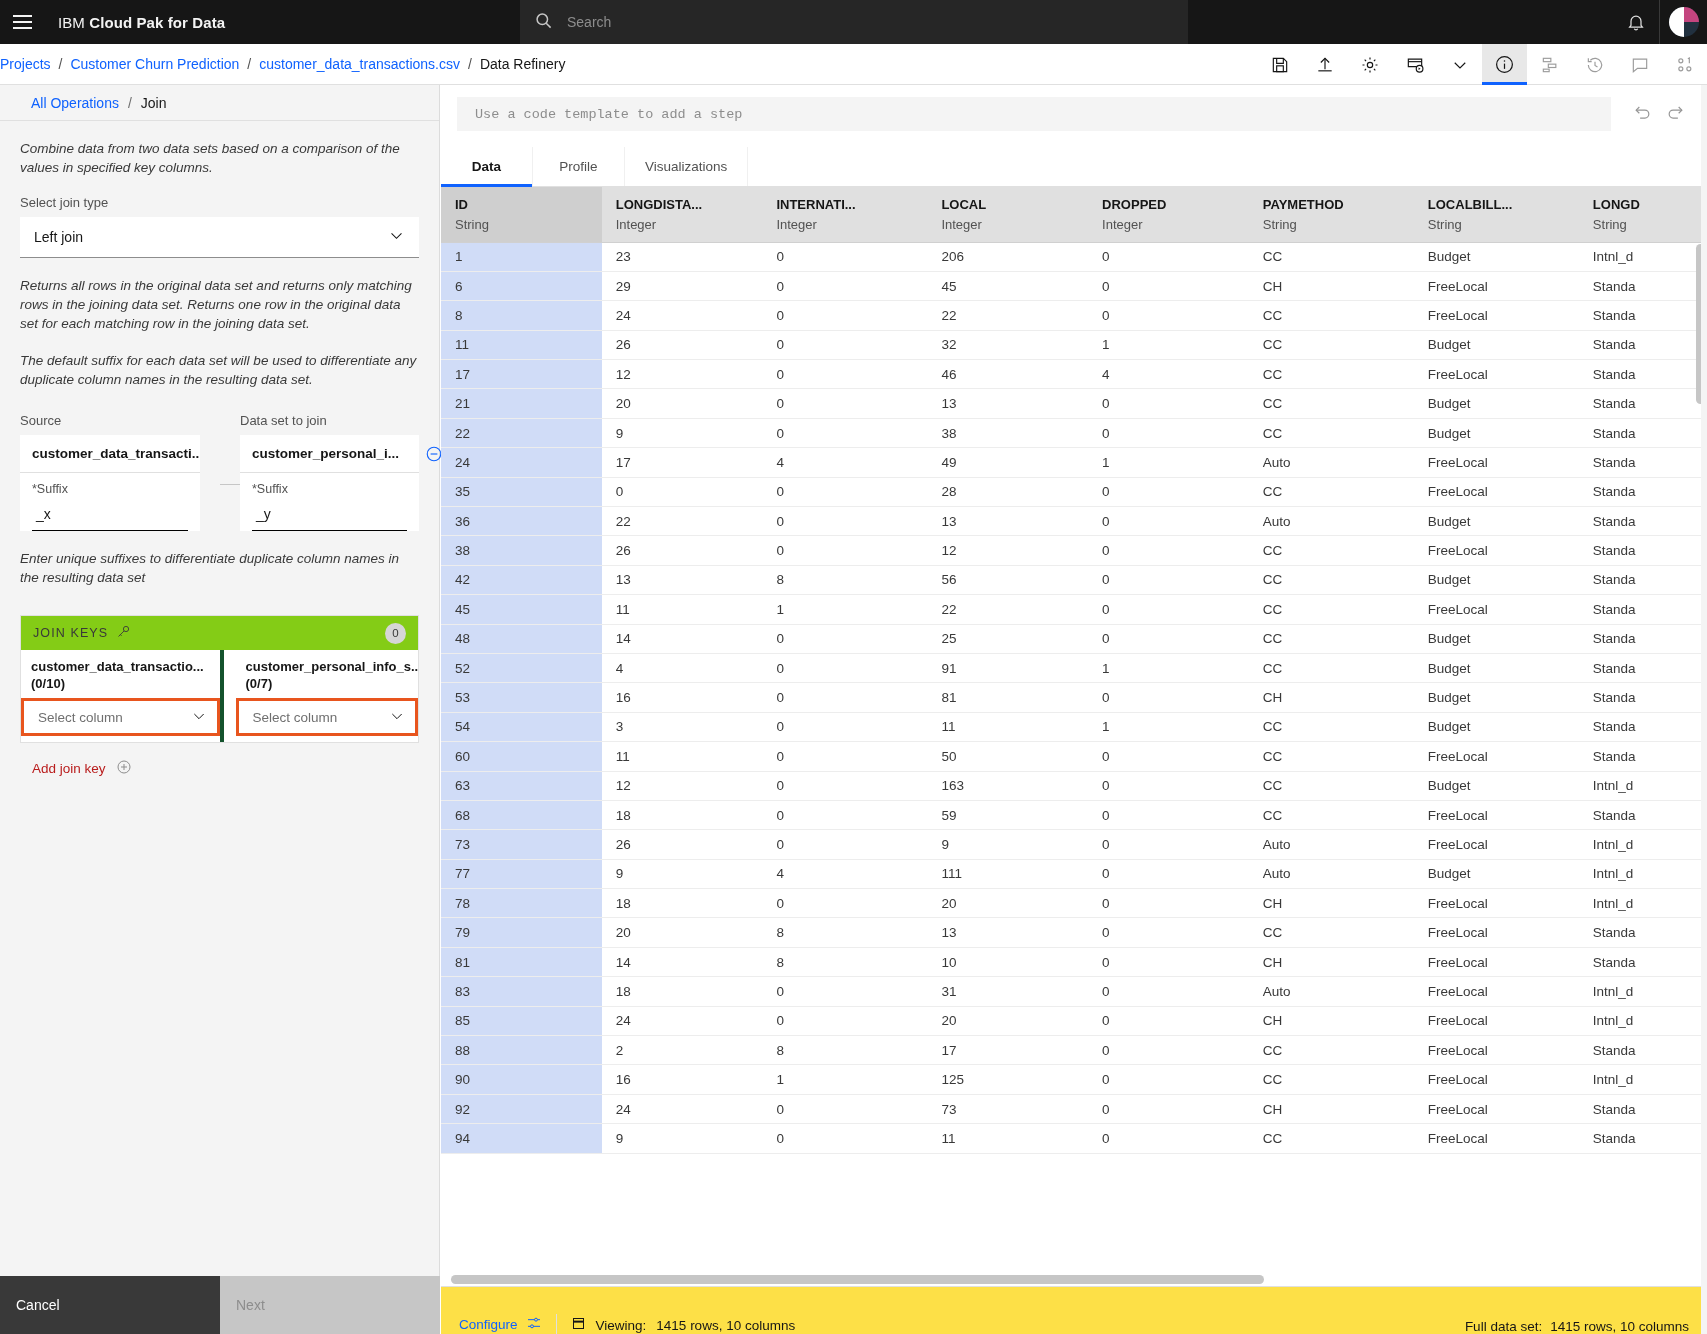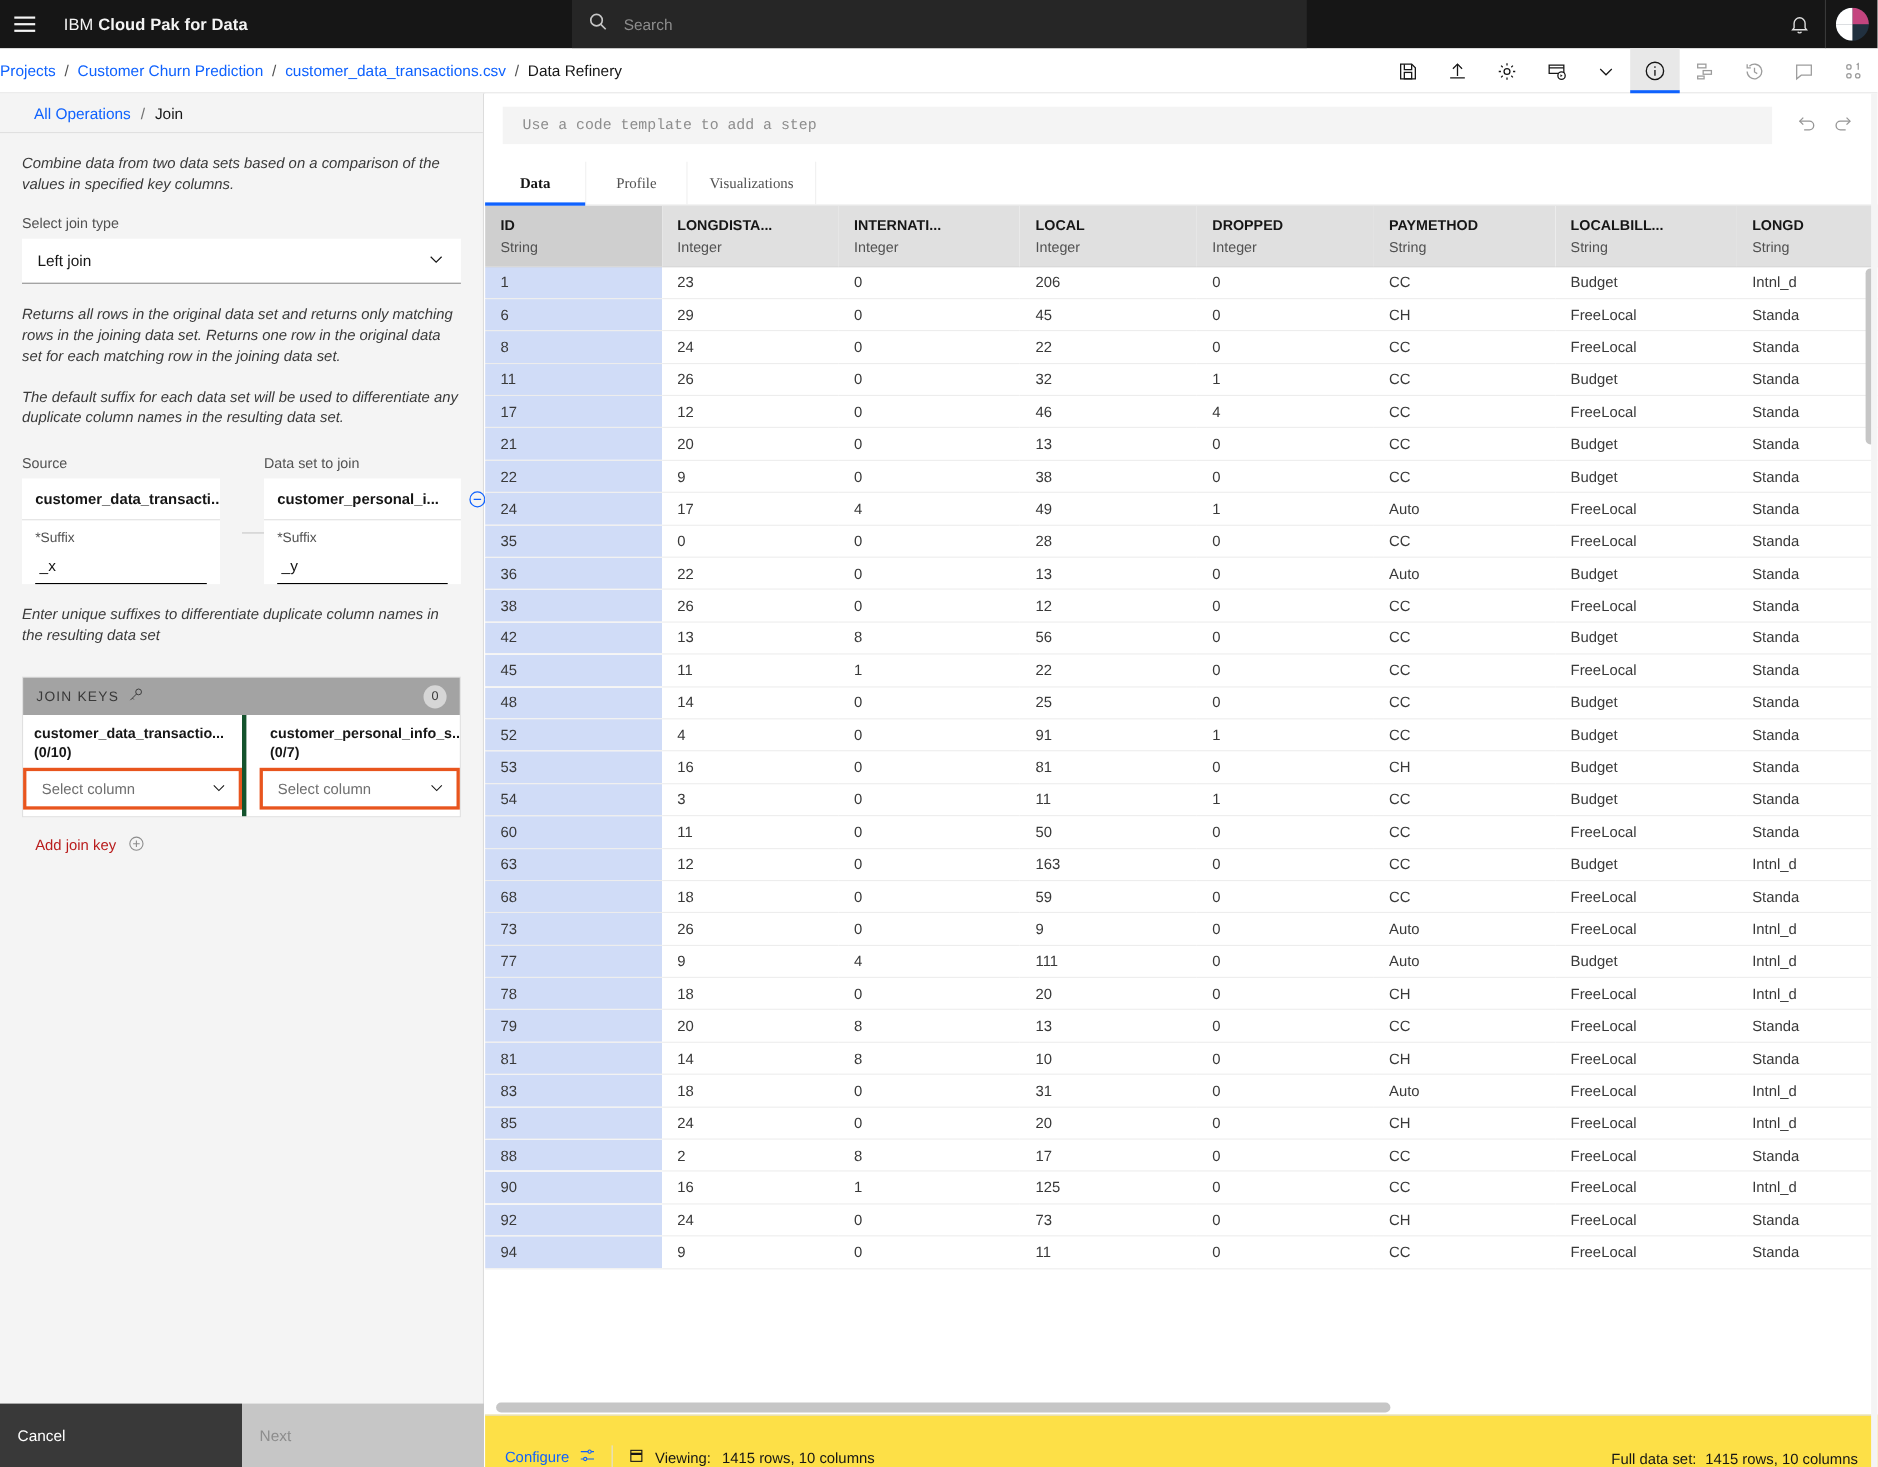--- a/index.html
+++ b/index.html
@@ -117,21 +117,21 @@
     position: absolute; left: 200px; top: 71px; width: 40px; height: 1px; background: #c6c6c6;
   }
   .minus-btn {
     position: absolute; right: -24px; top: 10px; width: 18px; height: 18px;
     cursor: pointer;
   }
 
   
   .jk-wrap { margin-top: 28px; border: 1px solid #e0e0e0; background: #fff; }
   .jk-head {
-    height: 34px; background: #a3a3a3; display: flex; align-items: center;
+    height: 34px; background: #84cc16; display: flex; align-items: center;
     padding: 0 12px; justify-content: space-between;
   }
   .jk-title { font-size: 12.5px; letter-spacing: 1.1px; color: #393939; display: flex; align-items: center; gap: 8px; }
   .jk-count {
     width: 21px; height: 21px; border-radius: 50%; background: #d6d6d6; color: #393939;
     font-size: 11.5px; display: flex; align-items: center; justify-content: center;
   }
   .jk-cols { display: flex; }
   .jk-col { width: 50%; padding: 8px 0 0 0; position: relative; }
   .jk-col + .jk-col { border-left: 4px solid #14532d; padding-left: 12px; }
@@ -170,21 +170,20 @@
     font-size: 13.5px; color: #8d8d8d; cursor: text;
   }
   .undo-btns { display: flex; gap: 14px; padding: 6px 6px 0 12px; }
   .undo-btns div { cursor: pointer; opacity: .45; }
 
   .tabs { display: flex; margin-top: 16px; border-bottom: 1px solid #e0e0e0; height: 40px; }
   .tab {
     min-width: 92px; padding: 0 20px; display: flex; align-items: center; justify-content: center;
     font-size: 13.5px; color: #525252; cursor: pointer; position: relative;
     border-right: 1px solid #f0f0f0;
-    font-family: Liberation Serif, serif;
   }
   .tab.active { color: #161616; font-weight: 700; }
   .tab.active::after {
     content: ""; position: absolute; left: 0; right: 0; bottom: -1px; height: 3px; background: #0f62fe;
   }
 
   .grid-wrap { position: relative; height: 1120px; overflow: hidden; }
   table.grid { border-collapse: collapse; width: 1266px; table-layout: fixed; }
   table.grid th {
     background: #e0e0e0; text-align: left; vertical-align: top;

